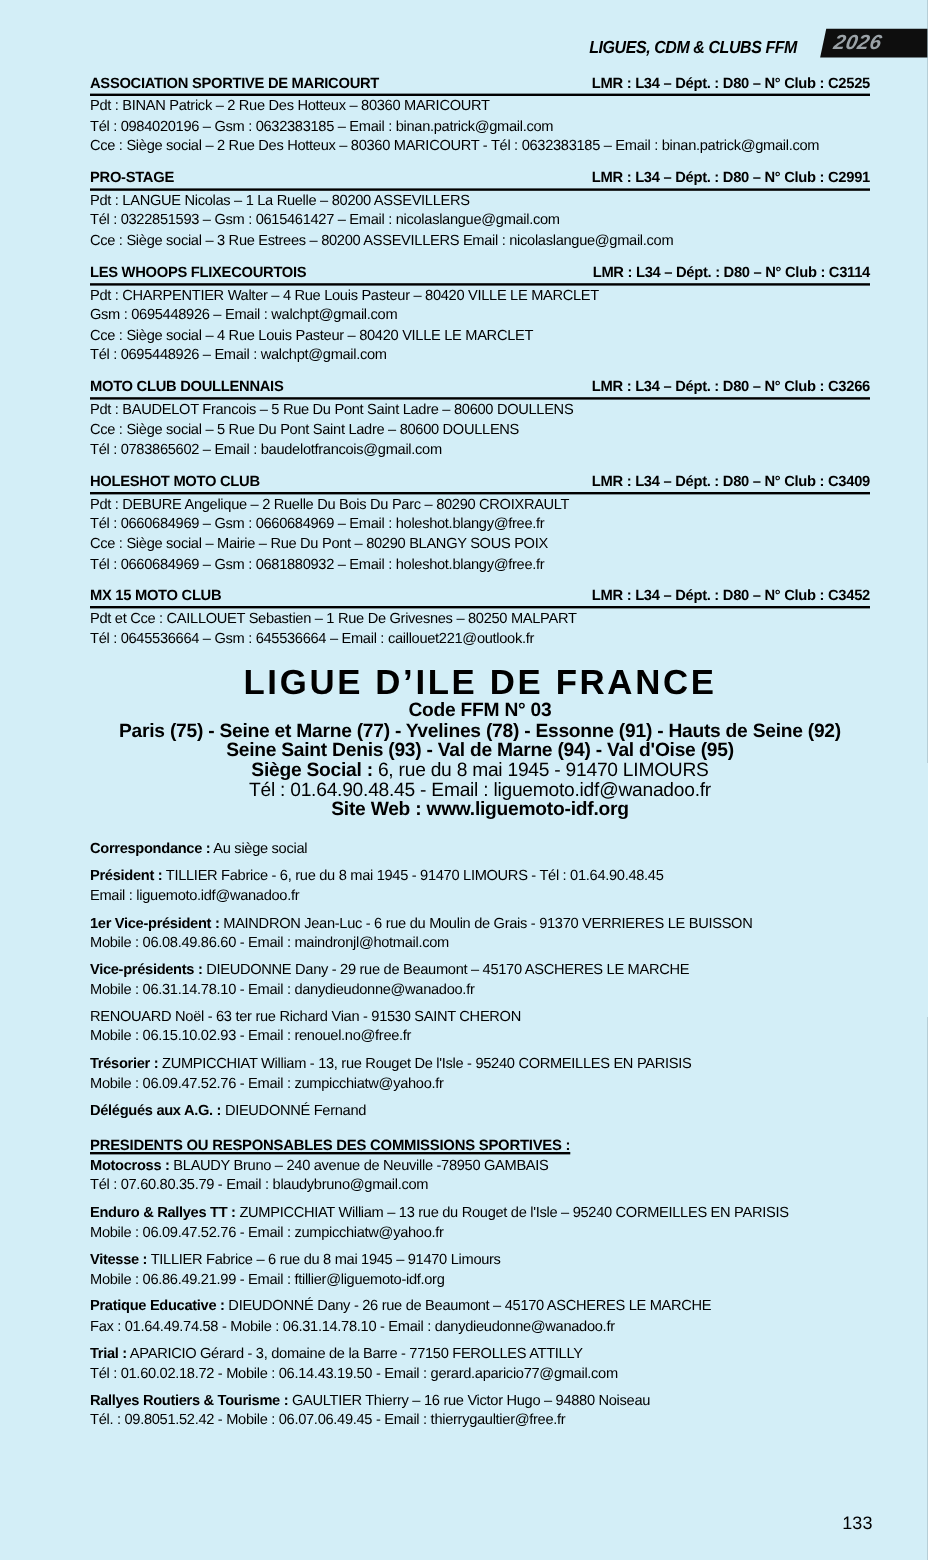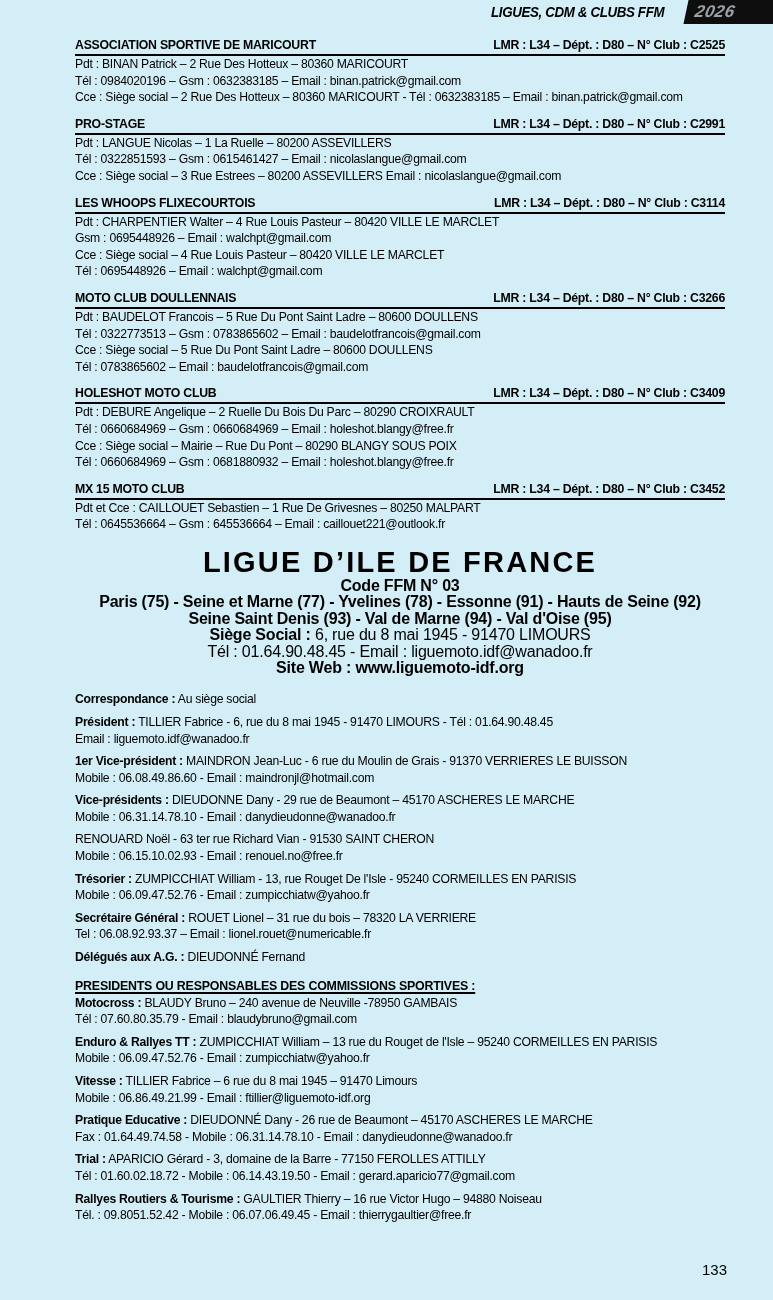--- a/index.html
+++ b/index.html
@@ -7,22 +7,22 @@
     width:773px;height:1300px;
     background:#d3eef7;
     font-family:"Liberation Sans",sans-serif;
     color:#000;
     position:relative;
     overflow:hidden;
     box-sizing:border-box;
   }
   
   .hdr{
-    display:flex;justify-content:flex-end;align-items:center;
-    height:24px;
+    display:flex;justify-content:flex-end;align-items:flex-end;
+    padding-top:24px;height:24px;
   }
   .hdr-title{
     font-style:italic;font-weight:bold;font-size:14.5px;
     letter-spacing:-0.4px;white-space:nowrap;
     transform:scaleX(0.92);transform-origin:right center;
   }
   .badge{
     margin-left:14px;
     background:#0e0e0e;
     height:24px;min-width:86px;
@@ -121,21 +121,20 @@
           <div class="club-line">Cce : Siège social – 4 Rue Louis Pasteur – 80420 VILLE LE MARCLET</div>
           <div class="club-line">Tél : 0695448926 – Email : walchpt@gmail.com</div>
         </article>
 
         <article class="club">
           <div class="club-head">
             <span class="club-name">MOTO CLUB DOULLENNAIS</span>
             <span class="club-ref">LMR : L34 – Dépt. : D80 – N° Club : C3266</span>
           </div>
           <div class="club-line">Pdt : BAUDELOT Francois – 5 Rue Du Pont Saint Ladre – 80600 DOULLENS</div>
-          <div class="club-line">Tél : 0322773513 – Gsm : 0783865602 – Email : baudelotfrancois@gmail.com</div>
           <div class="club-line">Cce : Siège social – 5 Rue Du Pont Saint Ladre – 80600 DOULLENS</div>
           <div class="club-line">Tél : 0783865602 – Email : baudelotfrancois@gmail.com</div>
         </article>
 
         <article class="club">
           <div class="club-head">
             <span class="club-name">HOLESHOT MOTO CLUB</span>
             <span class="club-ref">LMR : L34 – Dépt. : D80 – N° Club : C3409</span>
           </div>
           <div class="club-line">Pdt : DEBURE Angelique – 2 Ruelle Du Bois Du Parc – 80290 CROIXRAULT</div>
@@ -190,24 +189,20 @@
         <div class="entry-block">
           <div class="entry"><span>RENOUARD Noël - 63 ter rue Richard Vian - 91530 SAINT CHERON</span></div>
           <div class="entry-line2">Mobile : 06.15.10.02.93 - Email : renouel.no@free.fr</div>
         </div>
 
         <div class="entry-block">
           <div class="entry"><span class="lbl">Trésorier :</span><span> ZUMPICCHIAT William - 13, rue Rouget De l'Isle - 95240 CORMEILLES EN PARISIS</span></div>
           <div class="entry-line2">Mobile : 06.09.47.52.76 - Email : zumpicchiatw@yahoo.fr</div>
         </div>
 
-        <div class="entry-block">
-          <div class="entry"><span class="lbl">Secrétaire Général :</span><span> ROUET Lionel – 31 rue du bois – 78320 LA VERRIERE</span></div>
-          <div class="entry-line2">Tel : 06.08.92.93.37 – Email : lionel.rouet@numericable.fr</div>
-        </div>
 
         <div class="entry-block">
           <div class="entry"><span class="lbl">Délégués aux A.G. :</span><span> DIEUDONNÉ Fernand</span></div>
 
         </div>
       </section>
 
     <div class="comm-heading">PRESIDENTS OU RESPONSABLES DES COMMISSIONS SPORTIVES :</div>
 
     <section>

